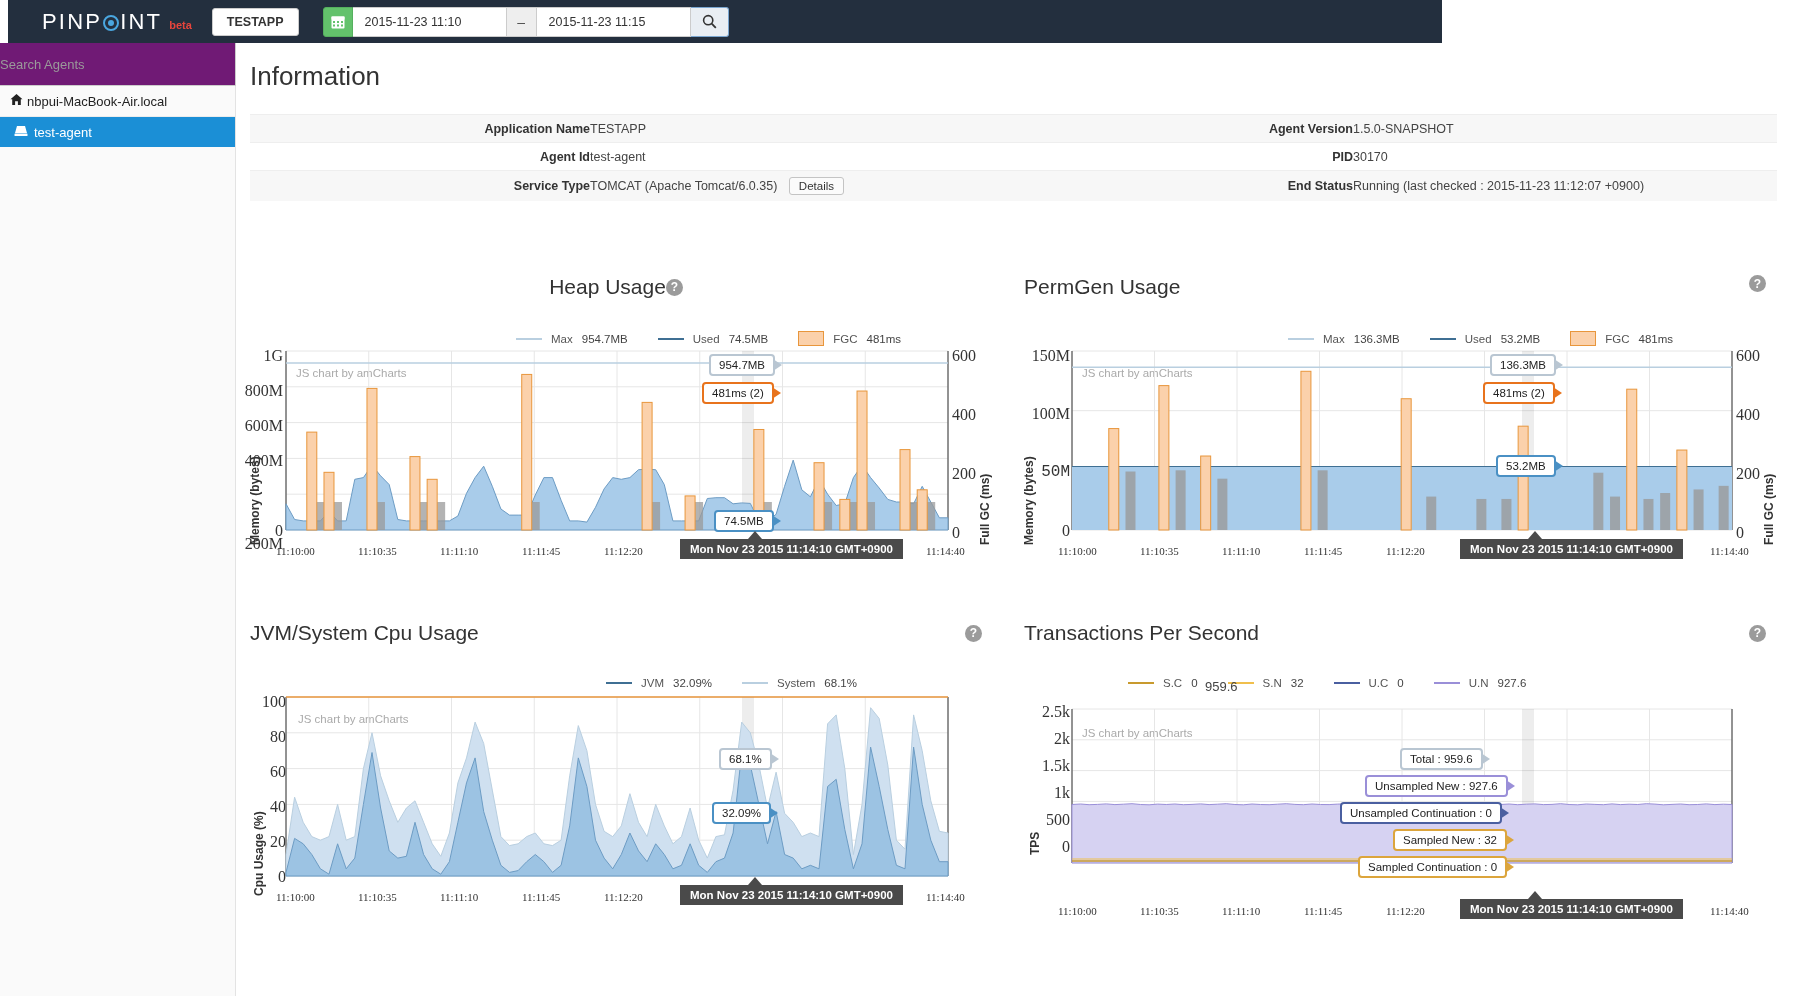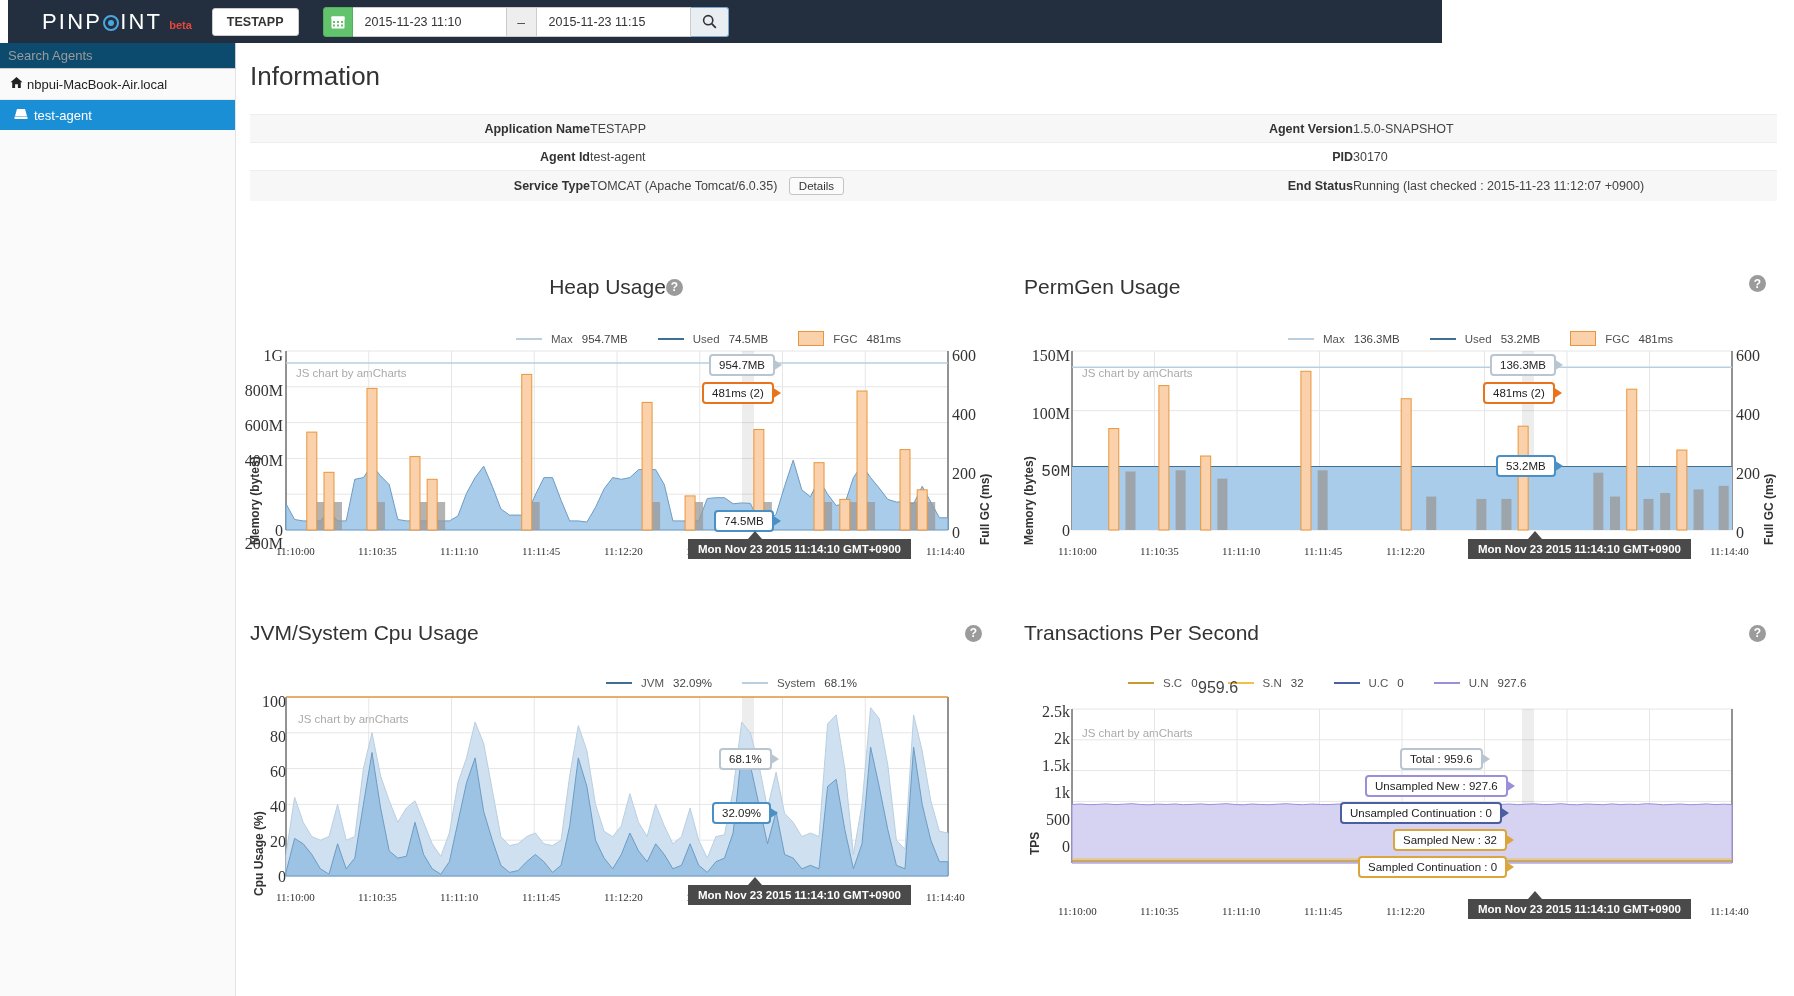--- a/index.html
+++ b/index.html
@@ -57,22 +57,22 @@
     border-radius: 0 3px 3px 0; display: flex; align-items: center; justify-content: center;
     color: #333; font-size: 14px; cursor: pointer;
   }
 
   
   .sidebar {
     position: absolute; left: 0; top: 43px; width: 236px; height: 953px;
     background: #fafafa; border-right: 1px solid #e3e3e3;
   }
   .search-agents {
-    width: 236px; height: 26px; border: 1px solid #ccc; border-top: none; border-left: none;
-    background: #0c4a6e; padding: 0 8px; font-size: 13px; color: #9a9a9a;
+    width: 236px; height: 43px; border: 1px solid #ccc; border-top: none; border-left: none;
+    background: #701a75; padding: 0 0; font-size: 13px; color: #9a9a9a;
     display: flex; align-items: center;
   }
   .agent-host {
     height: 31px; display: flex; align-items: center; gap: 4px;
     padding-left: 10px; font-size: 13px; color: #222;
     border-bottom: 1px solid #ececec;
   }
   .agent-item {
     height: 30px; display: flex; align-items: center; gap: 6px;
     padding-left: 14px; font-size: 13px; color: #fff;
@@ -137,21 +137,21 @@
     border-left: 9px solid #4a90c4; border-top: 6px solid transparent; border-bottom: 6px solid transparent;
   }
   .balloon.grey::after { border-left-color: #b9c6d2; }
   .balloon.orange::after { border-left-color: #e8731c; }
   .balloon.purple::after { border-left-color: #9a8fd8; }
   .balloon.dblue::after { border-left-color: #4a5fa0; }
   .balloon.gold::after { border-left-color: #dca53c; }
 
   .cursor-tip {
     position: absolute; background: #4a4a4a; color: #fff; font-size: 11.5px; font-weight: bold;
-    padding: 4px 10px; white-space: nowrap; z-index: 10; margin-left: 8px;
+    padding: 4px 10px; white-space: nowrap; z-index: 10;
   }
   .cursor-arrow {
     position: absolute; width: 0; height: 0; z-index: 11;
     border-left: 7px solid transparent; border-right: 7px solid transparent;
     border-bottom: 8px solid #4a4a4a;
   }
 </style>
 </head>
 <body>
 
@@ -540,21 +540,21 @@
         <span class="line" style="background:#4a5fa0;"></span>
         <span>U.C</span>
         <span class="lv">0</span>
       </div>
       <div class="item">
         <span class="line" style="background:#9a8fd8;"></span>
         <span>U.N</span>
         <span class="lv">927.6</span>
       </div>
     </div>
-    <div style="position:absolute; left:188px; top:58px; font-size:16px; color:#444;text-align:center;">959.6</div>
+    <div style="position:absolute; left:195px; top:58px; font-size:13px; color:#444;text-align:center;">959.6</div>
 
     <div class="plot" style="left:0; top:84px; width:770px; height:230px;">
       <div class="axis-label-y" style="left:18px; top:150px;">TPS</div>
       <div class="watermark" style="left:72px; top:22px;">JS chart by amCharts</div>
 
       <div class="tick-y" style="left:2px; top:-2px;  width:58px;">2.5k</div>
       <div class="tick-y" style="left:2px; top:25px;  width:58px;">2k</div>
       <div class="tick-y" style="left:2px; top:52px;  width:58px;">1.5k</div>
       <div class="tick-y" style="left:2px; top:79px;  width:58px;">1k</div>
       <div class="tick-y" style="left:2px; top:106px; width:58px;">500</div>

